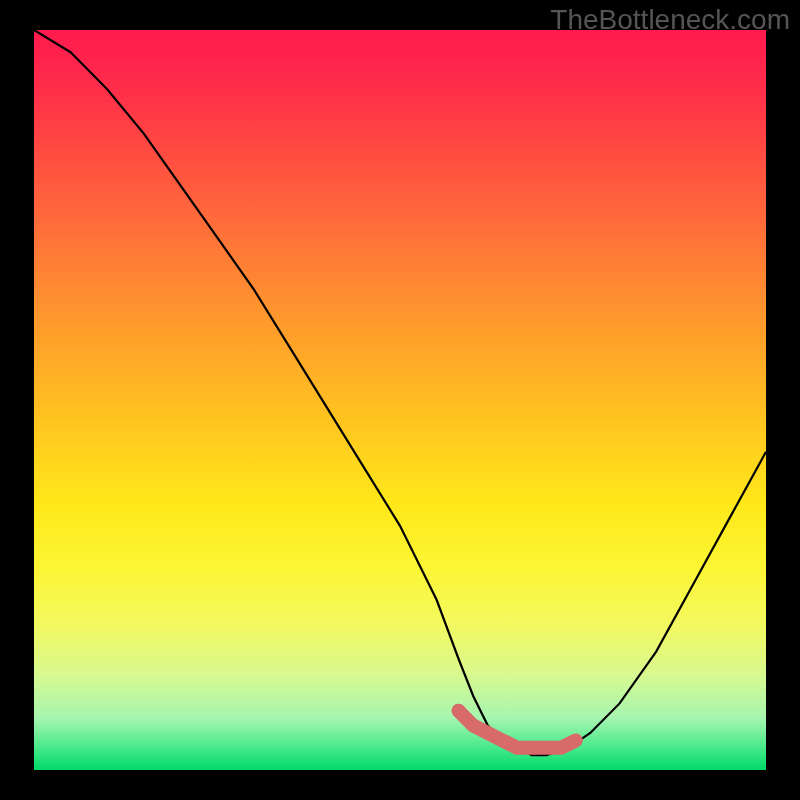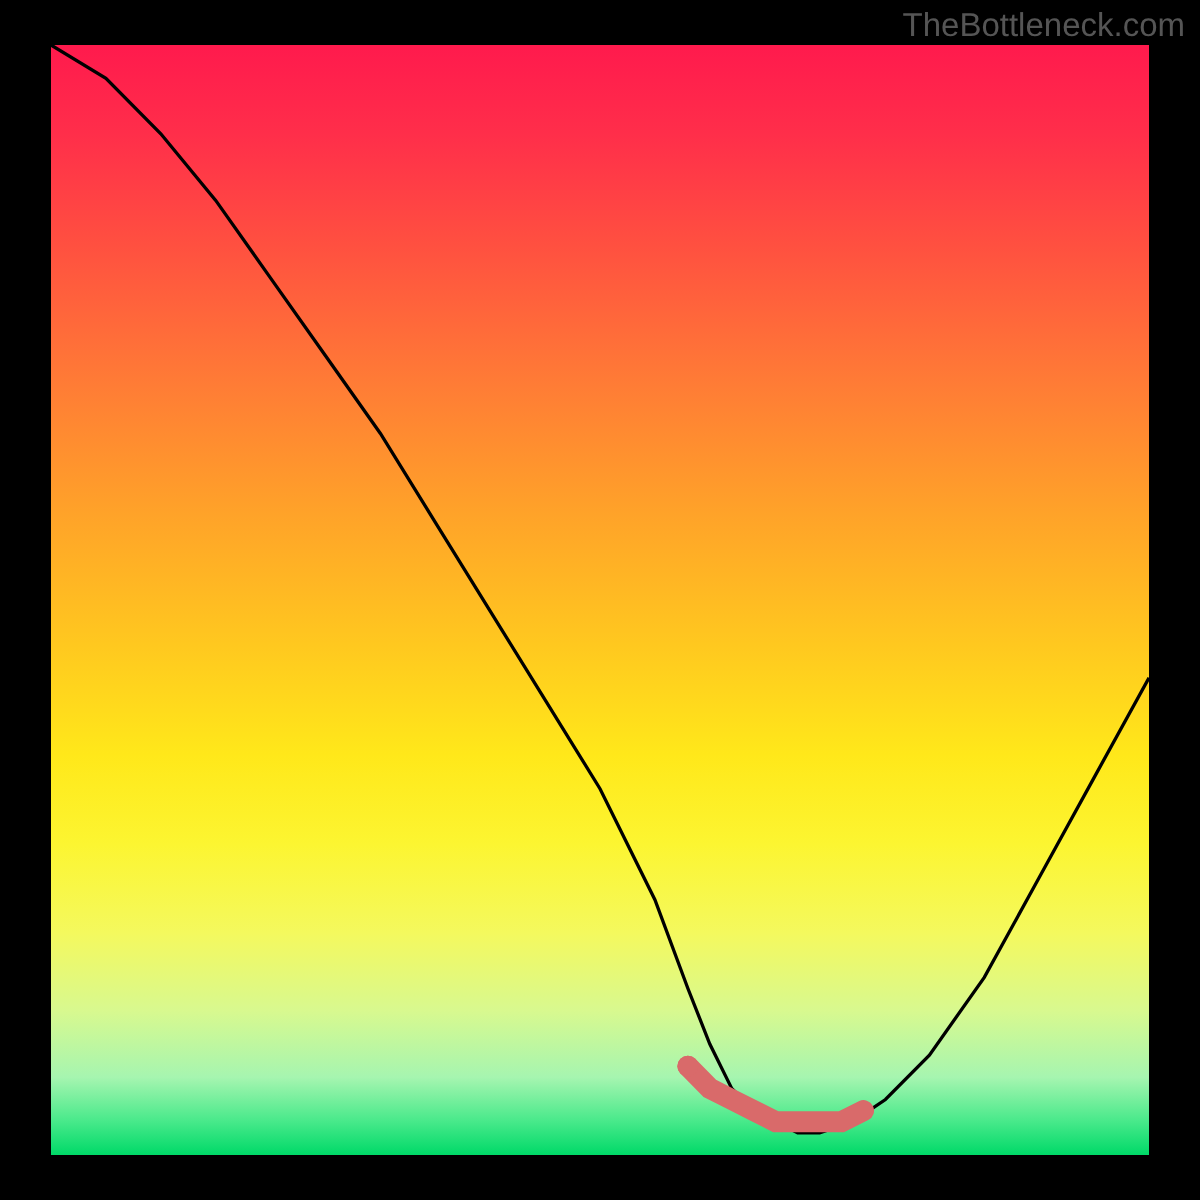--- a/index.html
+++ b/index.html
@@ -9,21 +9,21 @@
     background: #000;
     position: relative;
     font-family: Arial, sans-serif;
     overflow: hidden;
   }
   .watermark {
     position: absolute;
     top: 4px;
     right: 10px;
     color: #555;
-    font-size: 22px;
+    font-size: 28px;
     font-weight: 500;
     z-index: 10;
   }
   .plot-area {
     position: absolute;
     left: 34px;
     top: 30px;
     width: 732px;
     height: 740px;
     overflow: hidden;

